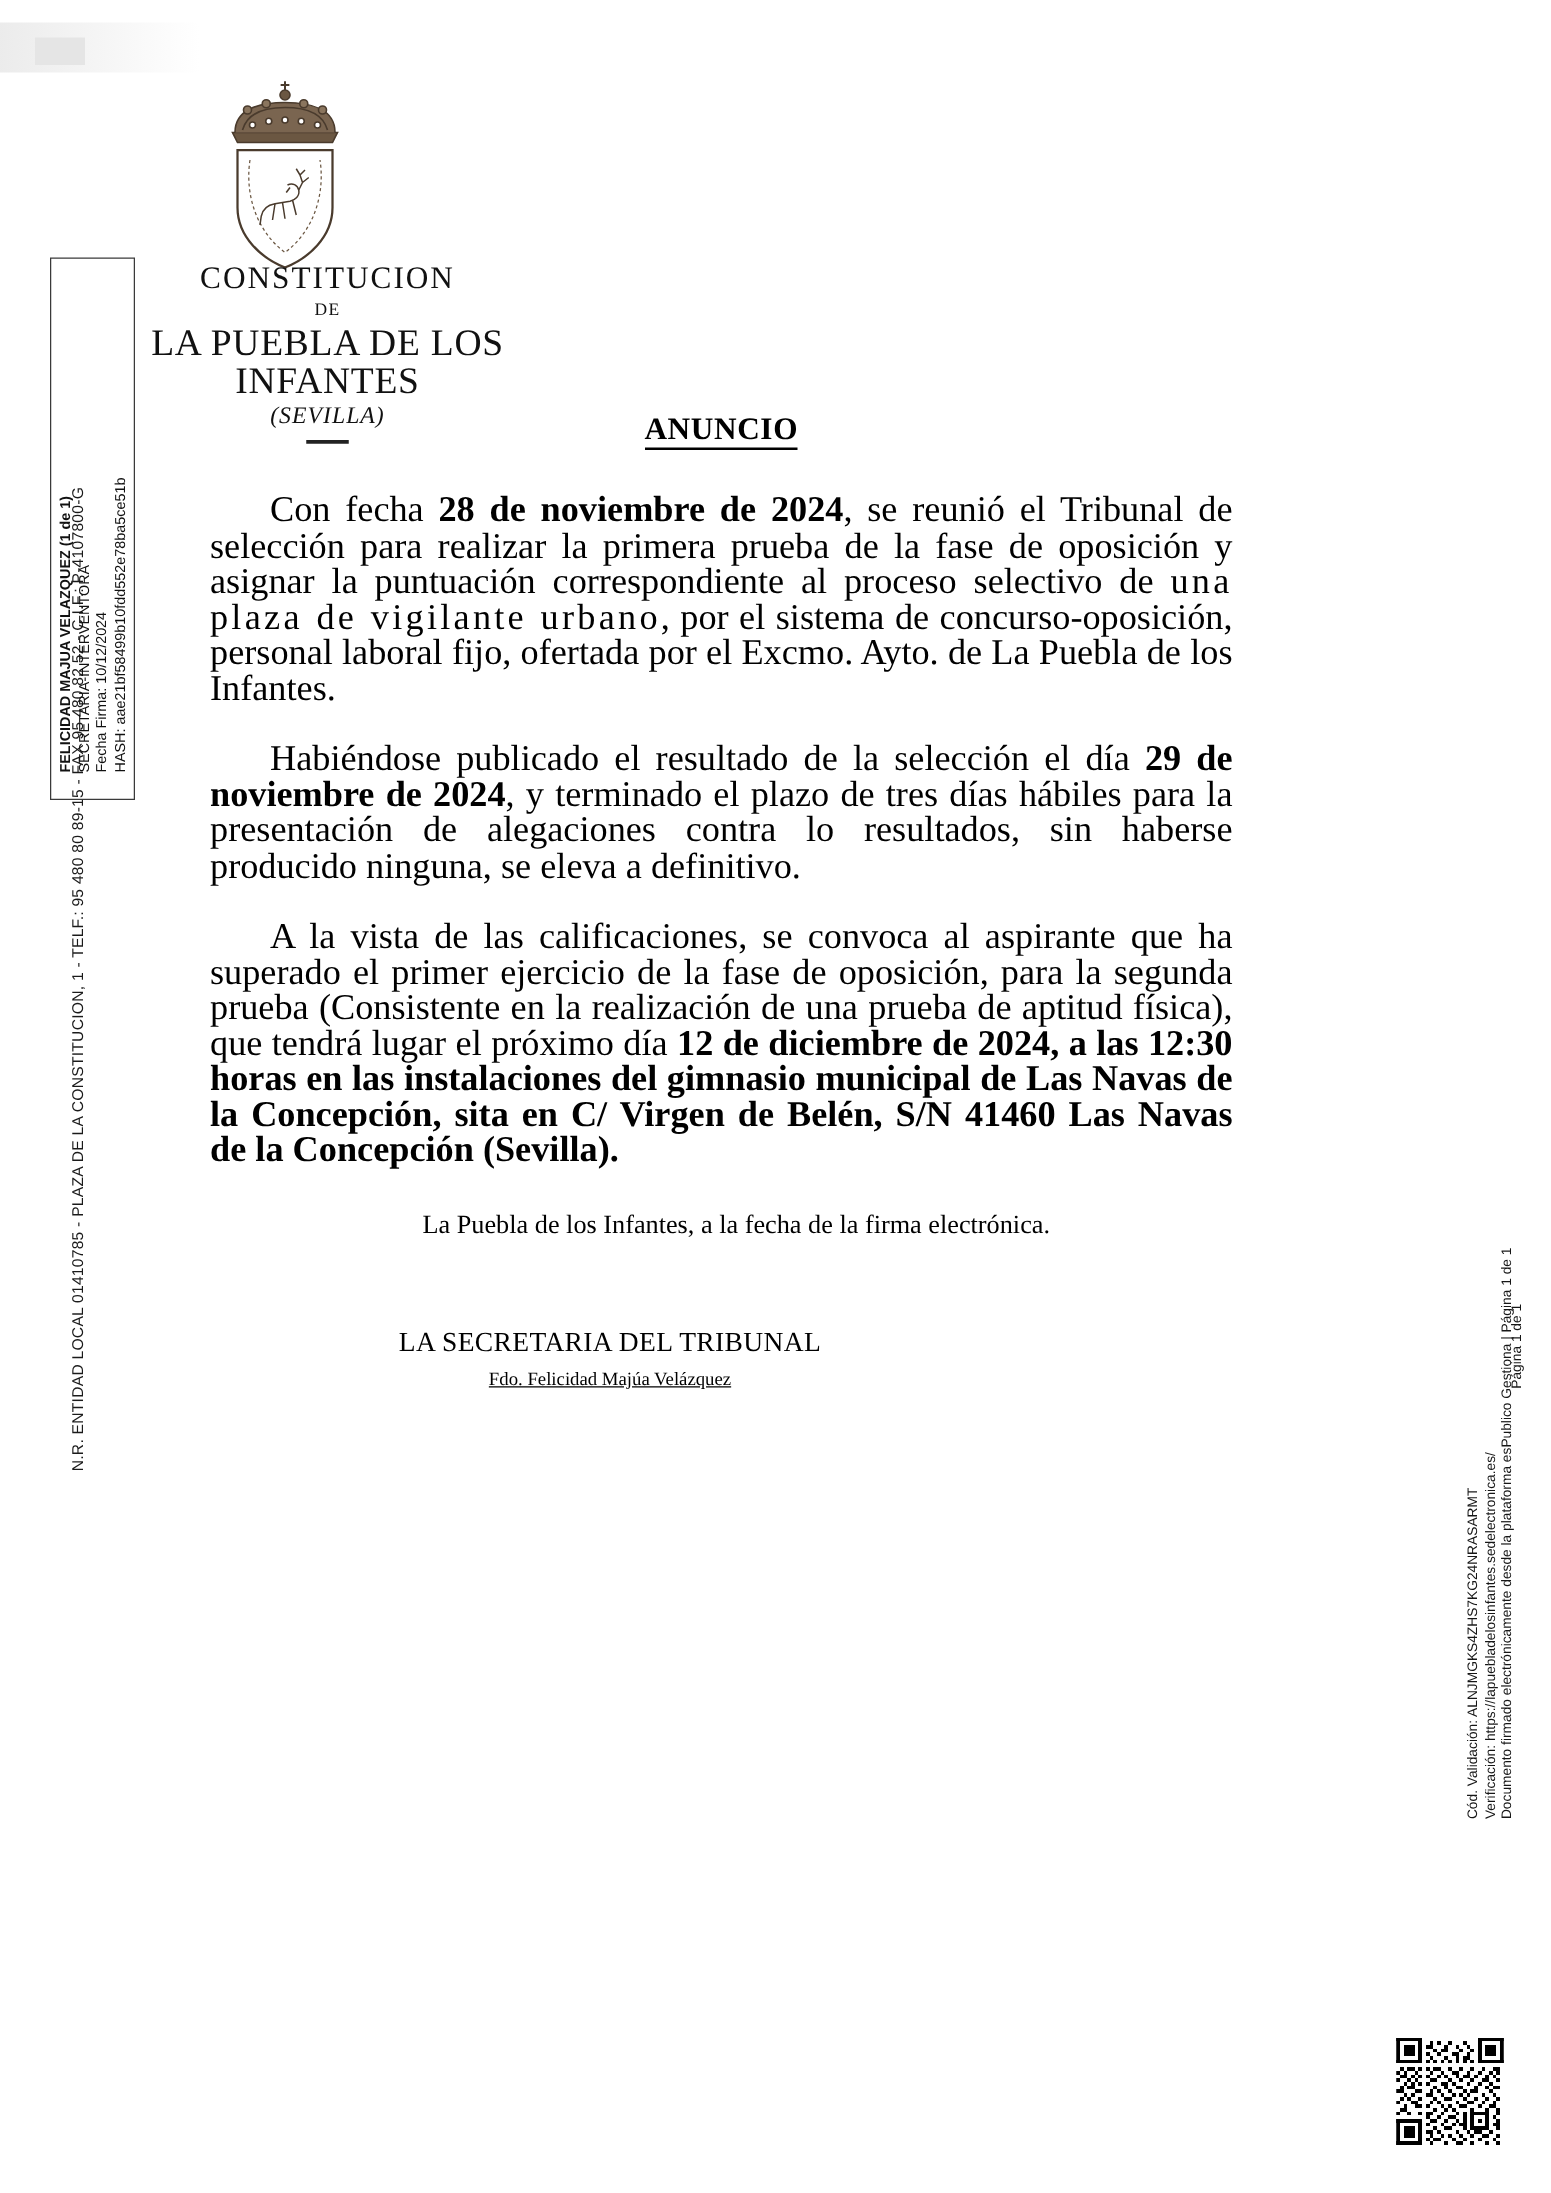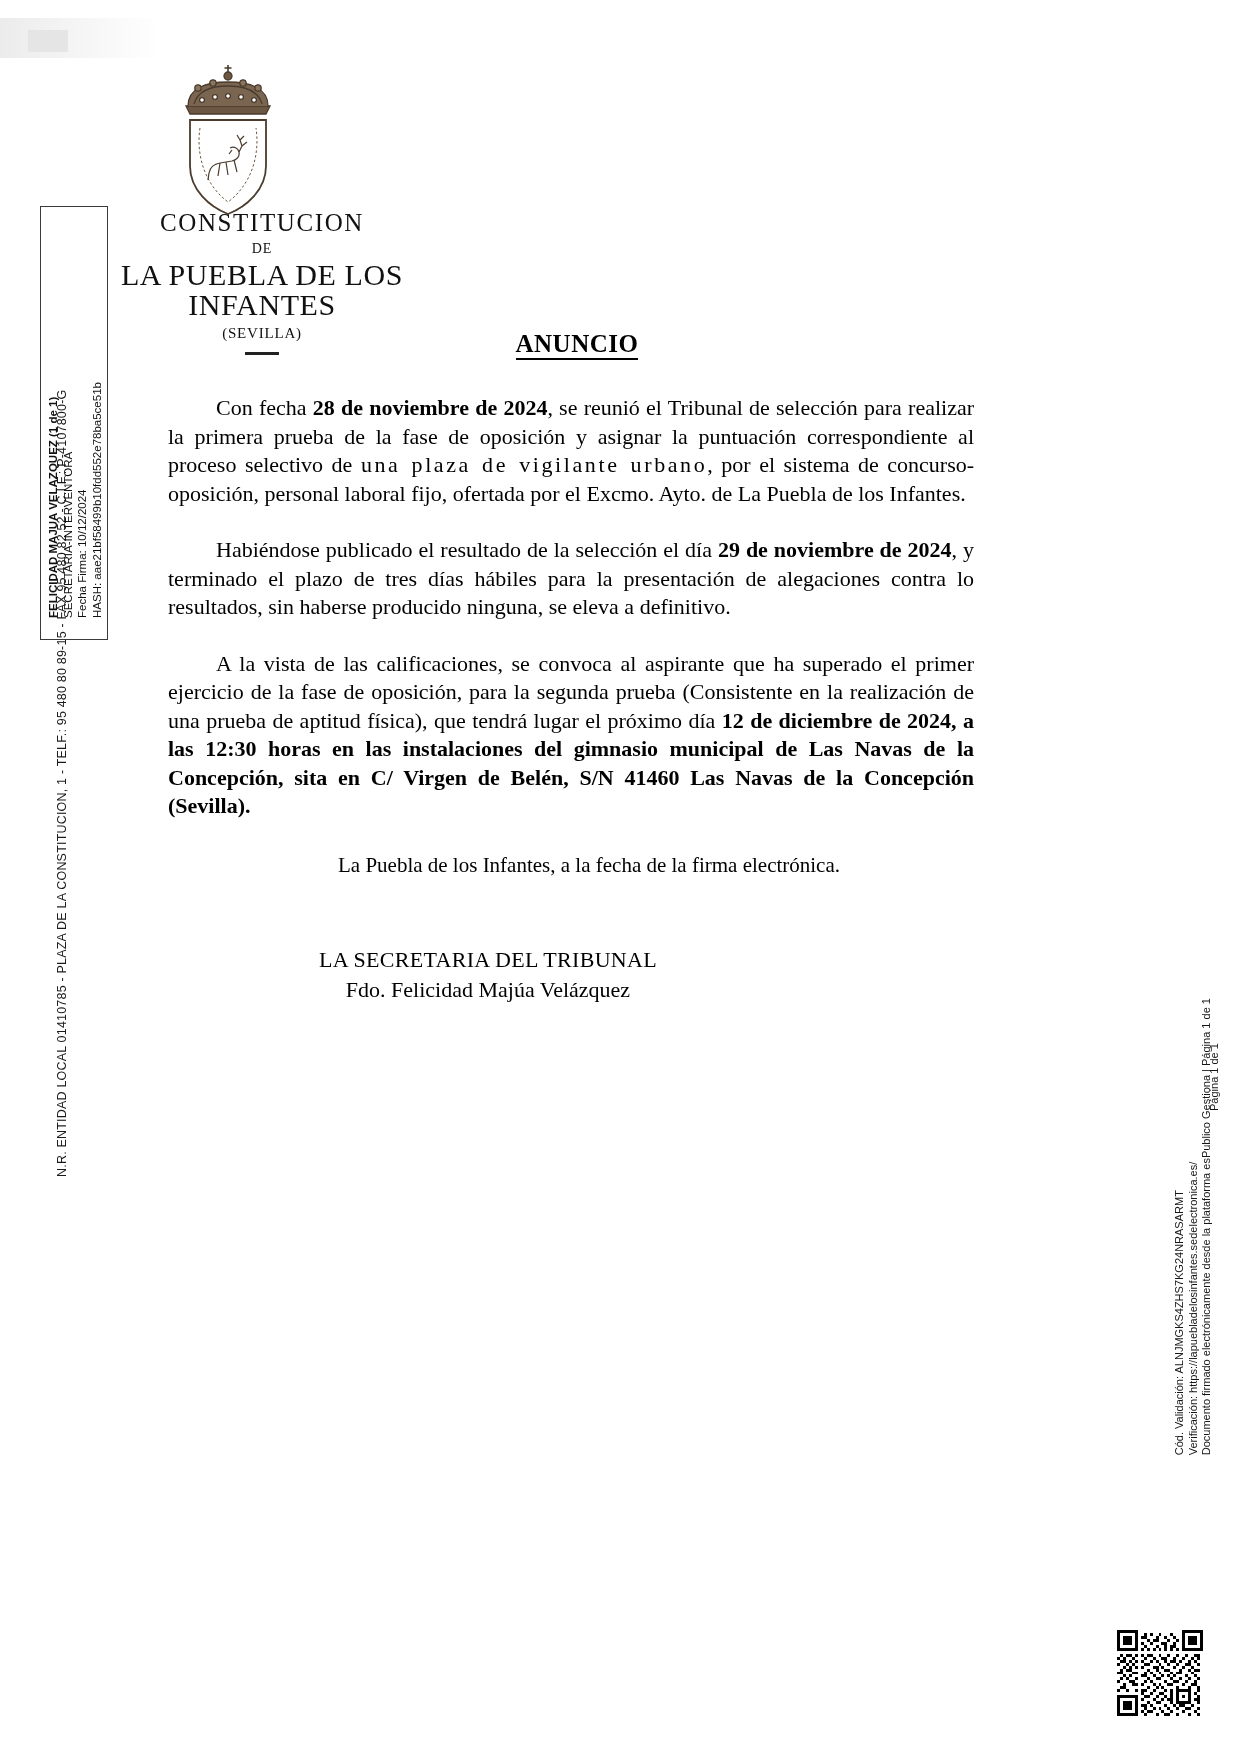--- a/index.html
+++ b/index.html
@@ -102,23 +102,24 @@
     font-size: 14px;
     letter-spacing: 1px;
     line-height: 22px;
   }
   .lh-3 {
     font-size: 30px;
     letter-spacing: .6px;
     line-height: 30px;
   }
   .lh-4 {
-    font-size: 15px;
+    font-size: 19px;
     letter-spacing: .8px;
     line-height: 26px;
+    font-style: italic;
   }
   .lh-rule {
     width: 34px;
     height: 3px;
     background: #222;
     margin: 6px auto 0 auto;
   }
 
   
   .body-col {
@@ -132,22 +133,22 @@
     font-size: 25px;
     font-weight: bold;
     letter-spacing: .5px;
     margin: 0 0 36px 0;
   }
   .title span {
     border-bottom: 2px solid #000000;
     padding-bottom: 1px;
   }
   p.para {
-    margin: 0 12px 28px 0;
-    font-size: 22px;
+    margin: 0 0 28px 0;
+    font-size: 29px;
     line-height: 28.5px;
     text-align: justify;
     text-indent: 48px;
     hyphens: none;
   }
   .spaced {
     letter-spacing: 2.6px;
   }
   .b { font-weight: bold; }
 
@@ -167,22 +168,23 @@
     margin: 66px 0 0 0;
     text-align: center;
     width: 640px;
   }
   .sig-role {
     font-size: 22px;
     line-height: 30px;
     letter-spacing: .3px;
   }
   .sig-name {
-    font-size: 22px;
+    font-size: 15px;
     line-height: 30px;
+    text-decoration: underline;
   }
 
   
   .right-strip {
     position: absolute;
     right: -172px;
     top: 1215px;
     width: 440px;
     transform: rotate(-90deg);
     transform-origin: center center;

